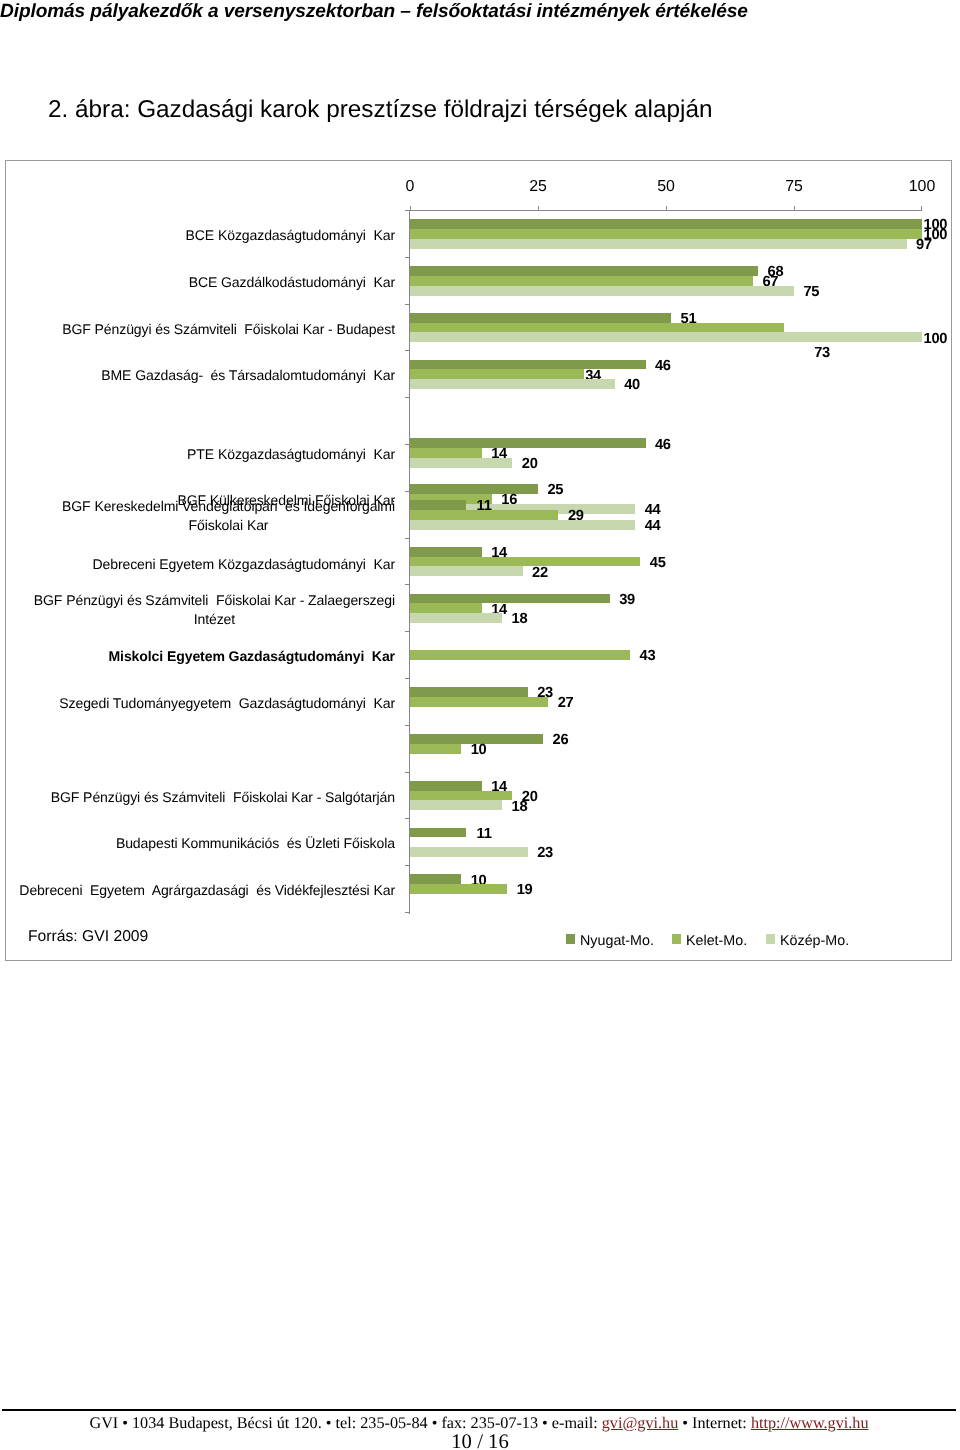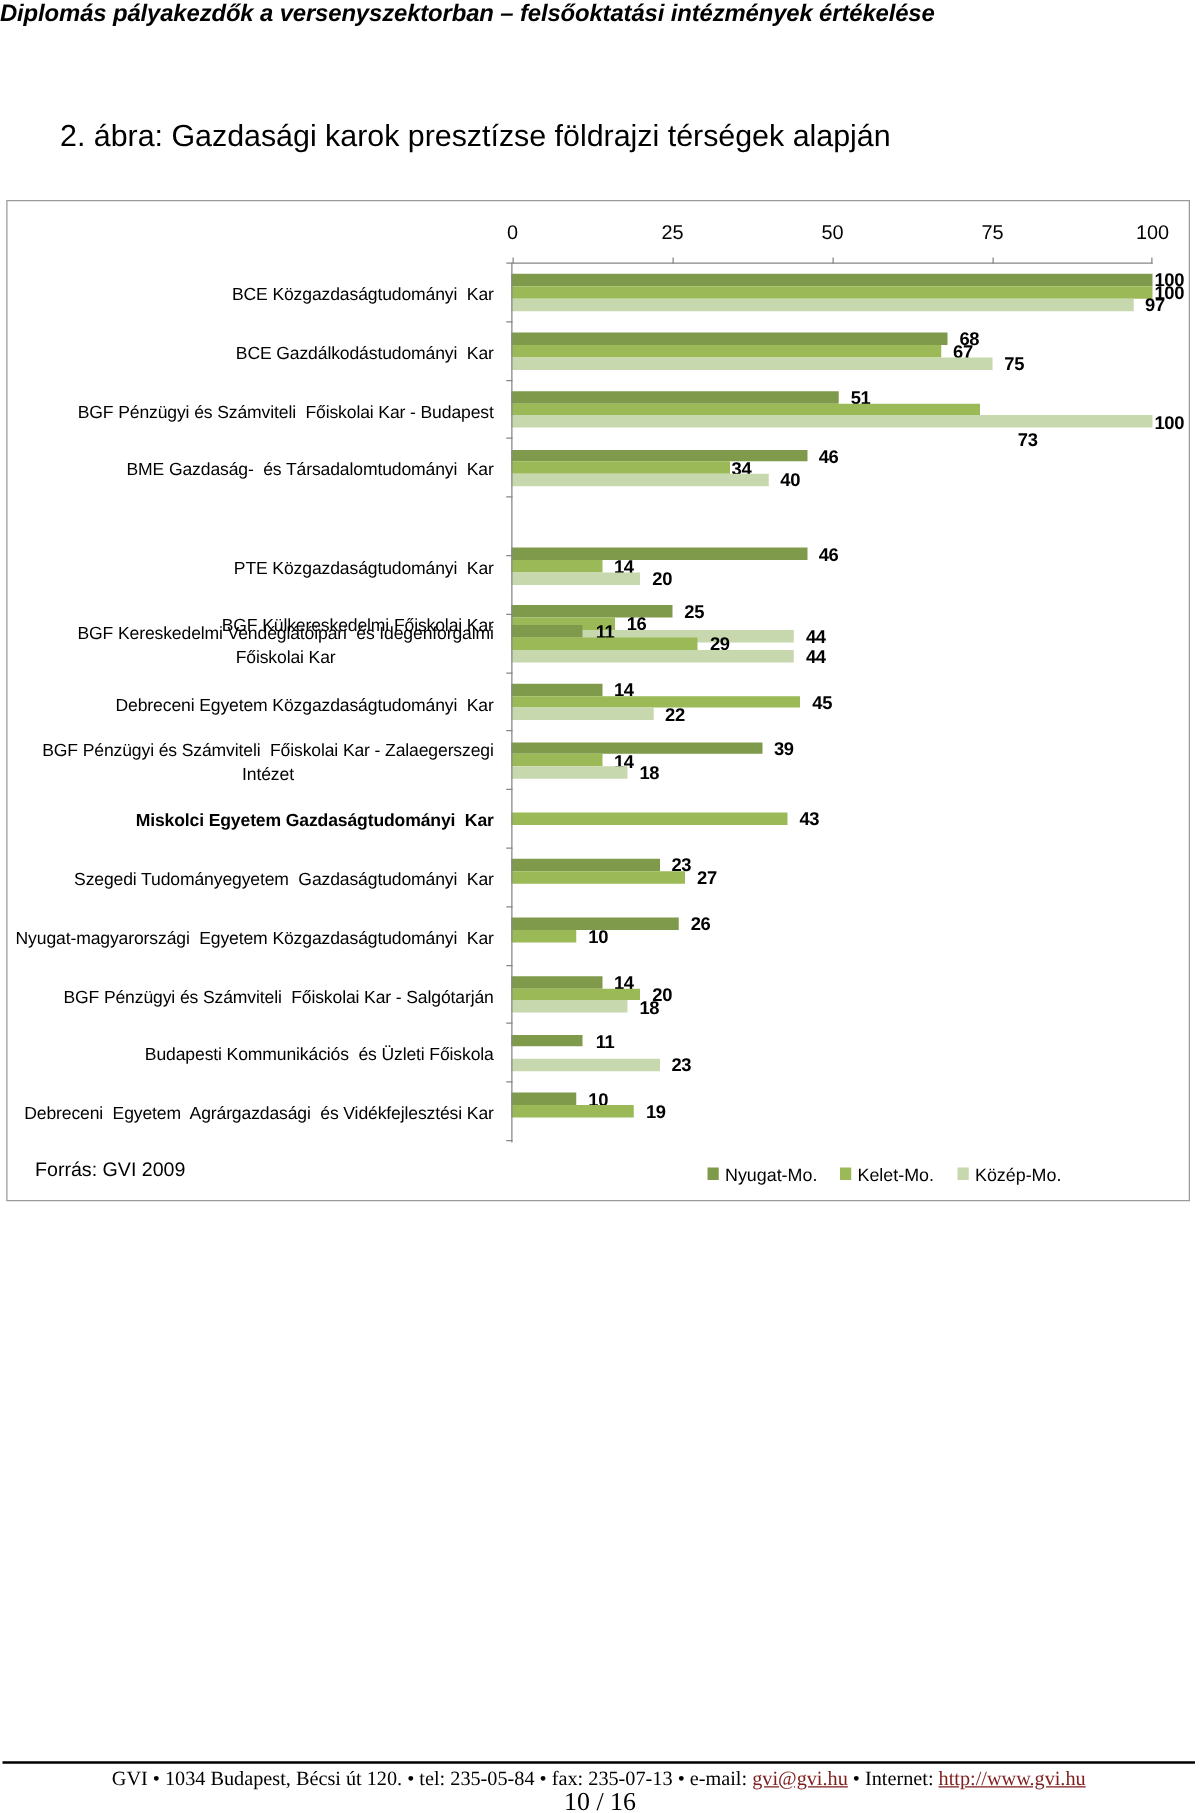--- a/index.html
+++ b/index.html
@@ -200,23 +200,20 @@
         <div class="row" style="top: 468px; height: 46.8px;">
           <div class="catlab" style="right: 526px; width: 395px; top: 1.2px; height: 46.8px; display: flex; align-items: center; justify-content: flex-end; text-align: right;">
             <span class="catlab-inner">Szegedi Tudományegyetem  Gazdaságtudományi  Kar</span>
           </div>
           <div class="bar" style="background: rgb(128, 154, 76); width: 118.76px; top: 8.2px;"></div>
           <div class="blabel" style="left: 142.96px; transform: translateX(-100%); top: 7.325px;">23</div>
           <div class="bar" style="background: rgb(155, 186, 87); width: 139.24px; top: 18.05px;"></div>
           <div class="blabel" style="left: 163.44px; transform: translateX(-100%); top: 17.175px;">27</div>
         </div>
         <div class="row" style="top: 514.8px; height: 46.8px;">
-          <div class="catlab" style="right: 526px; width: 395px; top: 1.2px; height: 46.8px; display: flex; align-items: center; justify-content: flex-end; text-align: right;">
-            <span class="catlab-inner">Nyugat-magyarországi  Egyetem Közgazdaságtudományi  Kar</span>
-          </div>
           <div class="bar" style="background: rgb(128, 154, 76); width: 134.12px; top: 8.2px;"></div>
           <div class="blabel" style="left: 158.32px; transform: translateX(-100%); top: 7.325px;">26</div>
           <div class="bar" style="background: rgb(155, 186, 87); width: 52.2px; top: 18.05px;"></div>
           <div class="blabel" style="left: 76.4px; transform: translateX(-100%); top: 17.175px;">10</div>
         </div>
         <div class="row" style="top: 561.6px; height: 46.8px;">
           <div class="catlab" style="right: 526px; width: 395px; top: 1.2px; height: 46.8px; display: flex; align-items: center; justify-content: flex-end; text-align: right;">
             <span class="catlab-inner">BGF Pénzügyi és Számviteli  Főiskolai Kar - Salgótarján</span>
           </div>
           <div class="bar" style="background: rgb(128, 154, 76); width: 72.68px; top: 8.2px;"></div>

